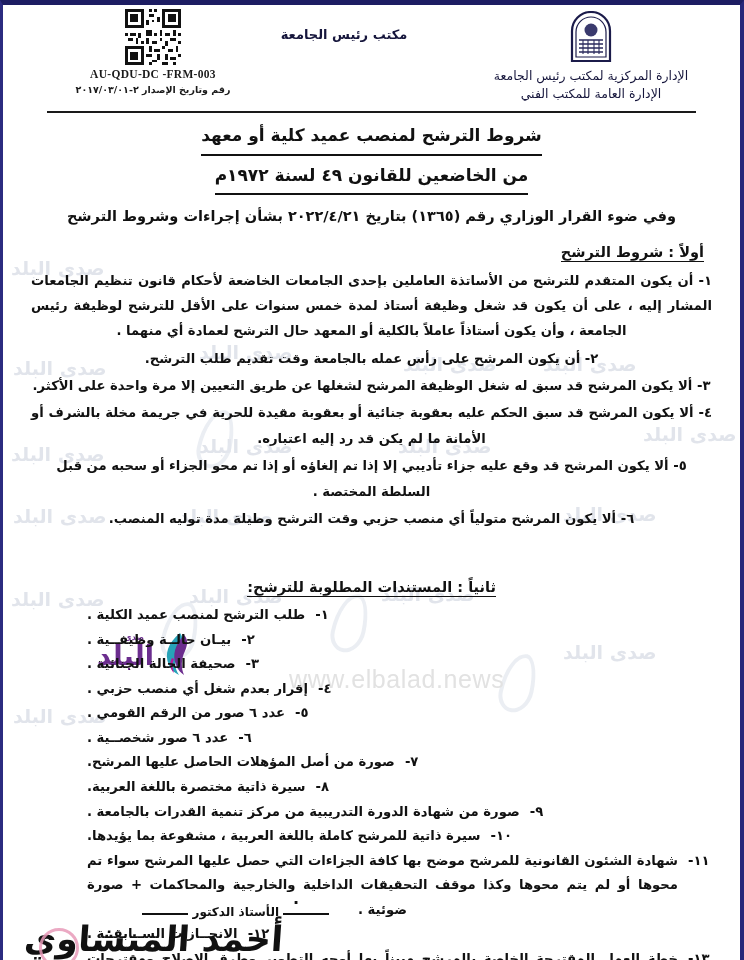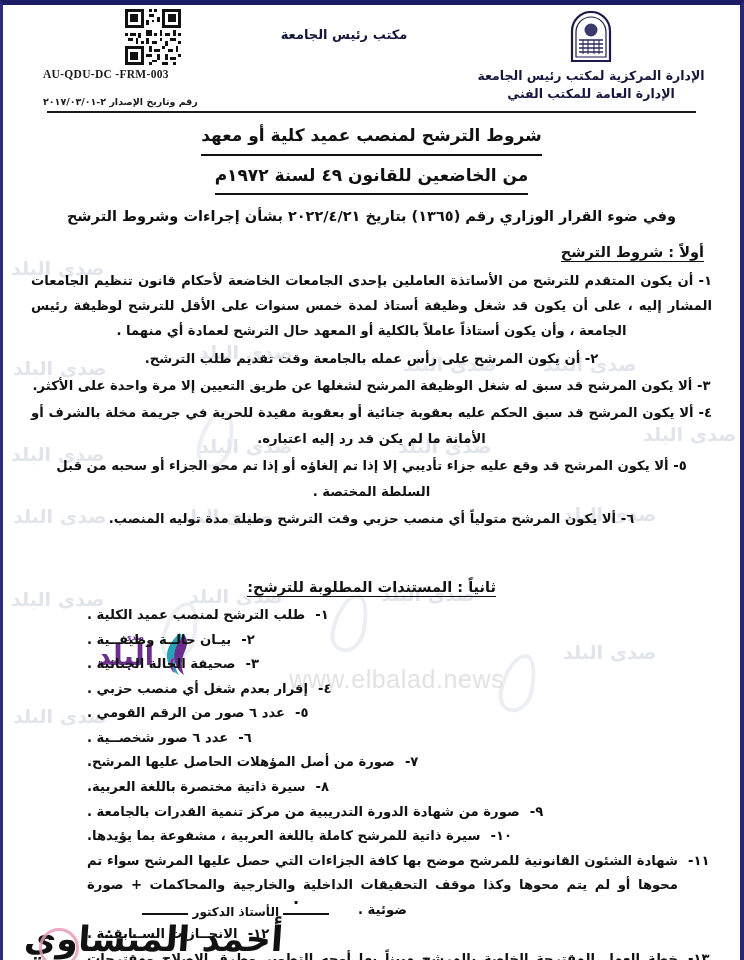--- a/index.html
+++ b/index.html
@@ -118,62 +118,62 @@
     text-align: center;
   }
   .univ-crest {
     width: 46px;
     height: 52px;
     margin: 0 auto 4px auto;
     display: block;
   }
   .hdr-right .line {
     font-size: 12.5px;
-    font-weight: 700;
+    font-weight: 400;
     color: #16163c;
     line-height: 1.45;
     white-space: nowrap;
   }
   .hdr-center {
     position: absolute;
     right: 245px;
     top: 22px;
     width: 250px;
     text-align: center;
     font-size: 13px;
     font-weight: 700;
     color: #16163c;
   }
   .hdr-left {
     position: absolute;
     left: 14px;
     top: 4px;
     width: 220px;
-    text-align: left;
+    text-align: center;
   }
   .qr {
     width: 56px;
     height: 56px;
     margin: 0 auto 3px auto;
     display: block;
     image-rendering: pixelated;
   }
   .form-code {
     font-size: 11.5px;
     font-weight: 700;
     color: #1a1a1a;
     font-family: "Liberation Serif", serif;
     letter-spacing: .3px;
     white-space: nowrap;
   }
   .issue-line {
     font-size: 9.5px;
     font-weight: 700;
     color: #1a1a1a;
-    margin-top: 16px;
+    margin-top: 4px;
     white-space: nowrap;
   }
 
   .hdr-rule {
     border: 0;
     border-top: 2.5px solid #1a1a1a;
     margin: 2px 18px 0 18px;
   }
 
   

